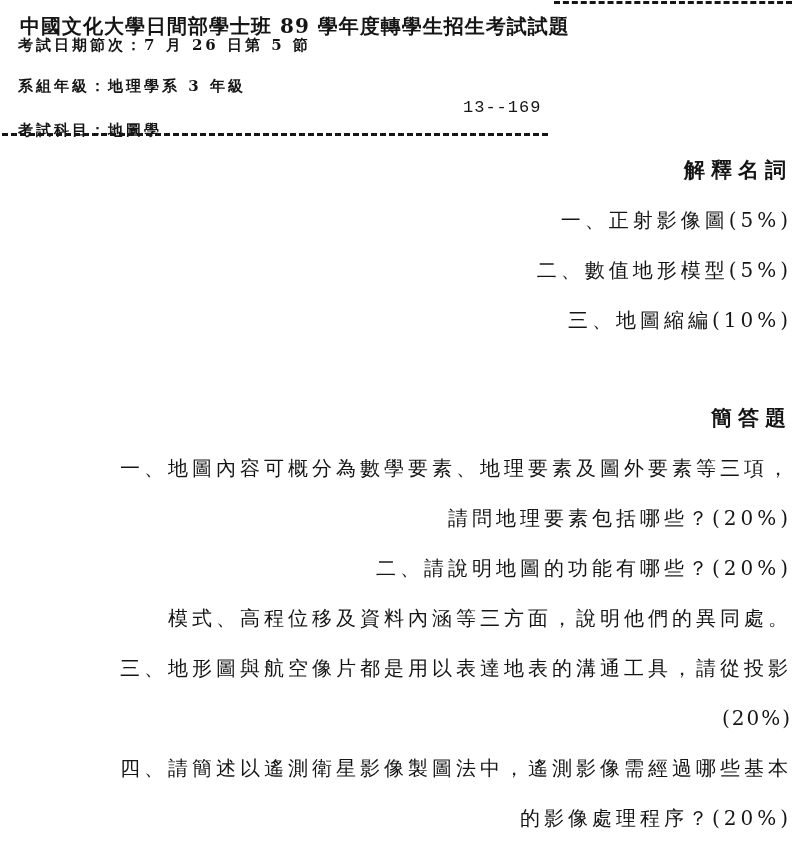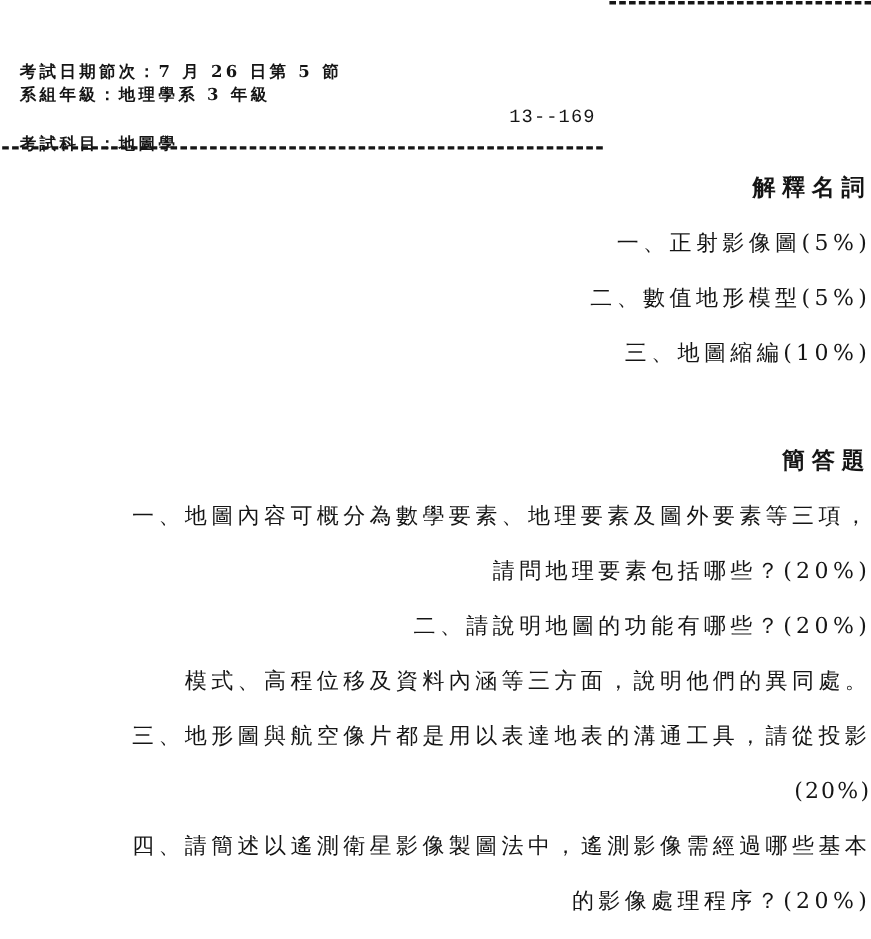--- a/index.html
+++ b/index.html
@@ -47,21 +47,21 @@
   }
 
   .meta {
     position: absolute;
     left: 18px;
     font-size: 15px;
     font-weight: bold;
     letter-spacing: 3px;
     white-space: nowrap;
   }
-  .meta-date    { top: 56px; }
+  .meta-date    { top: 36px; }
   .meta-dept    { top: 77px; }
   .meta-subject { top: 105px; margin-top: 16px; }
 
   .paper-code {
     position: absolute;
     left: 463px;
     top: 98px;
     font-size: 17px;
     letter-spacing: 1px;
     font-family: Liberation Mono, monospace;
@@ -110,20 +110,21 @@
   .q-line.cont-paren { margin-left: 112px; letter-spacing: 2px; }
 </style>
 </head>
 <body>
 
 <div class="page">
 
   <div class="top-right-dashes"></div>
 
 
+  <h1 class="title">中國文化大學日間部學士班 89 學年度轉學生招生考試試題</h1>
 
   <div class="meta meta-date">考試日期節次：7 月 26 日第 5 節</div>
 
   <div class="meta meta-dept">系組年級：地理學系 3 年級</div>
 
   <div class="meta meta-subject">考試科目：地圖學</div>
 
   <div class="paper-code">13--169</div>
 
   <div class="header-separator"></div>

